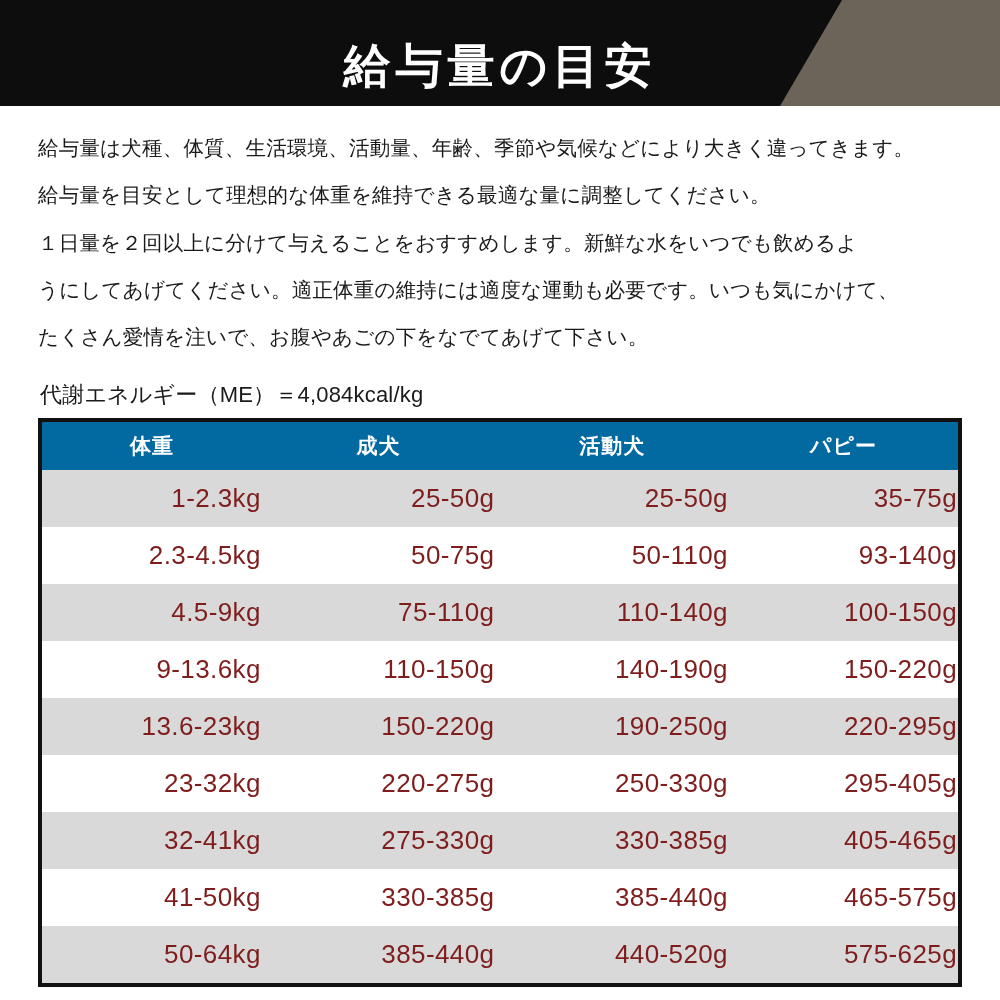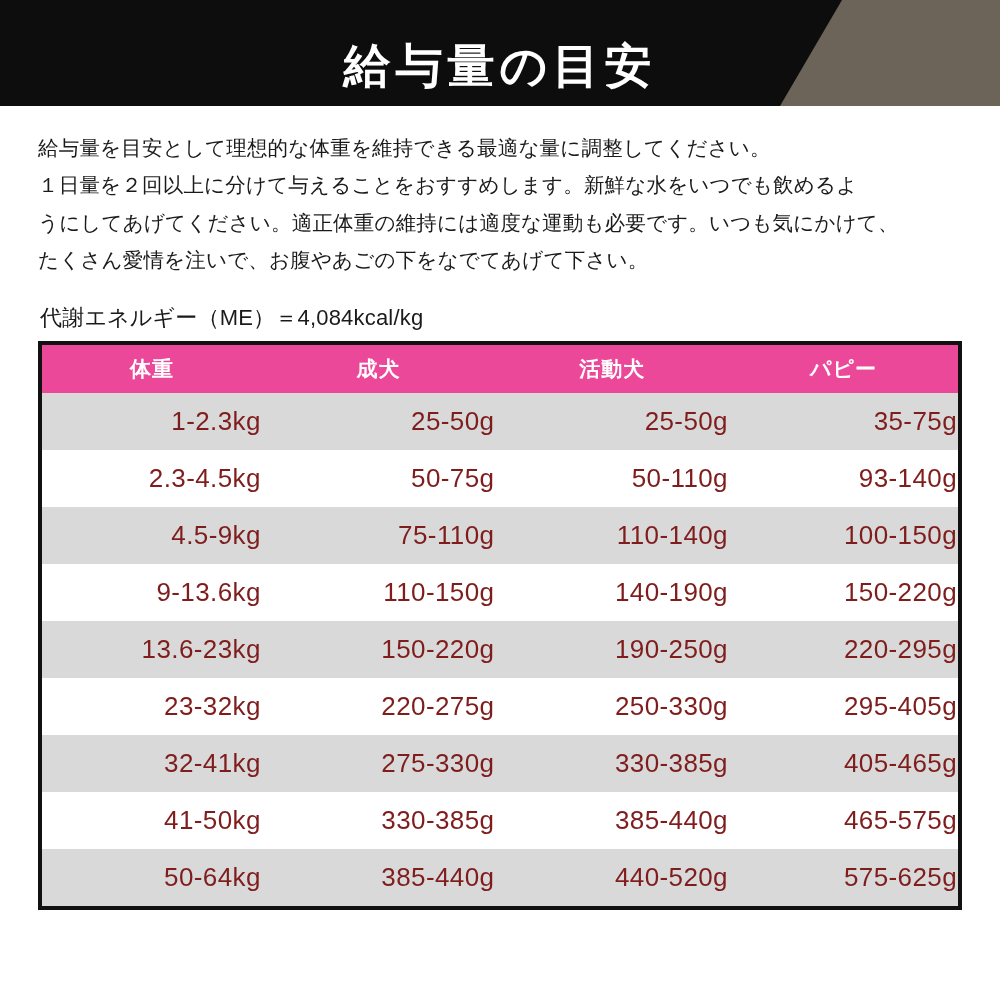--- a/index.html
+++ b/index.html
@@ -62,21 +62,21 @@
     margin: 24px 38px 0 38px;
     font-size: 20.5px;
     line-height: 1.72;
     color: #1a1a1a;
     letter-spacing: 0.2px;
   }
   .intro p {
     margin: 0;
   }
   .intro p + p {
-    margin-top: 2px;
+    margin-top: 12px;
   }
 
   
   .me-note {
     margin: 26px 0 8px 40px;
     font-size: 22px;
     color: #1a1a1a;
     letter-spacing: 0.2px;
   }
 
@@ -86,21 +86,21 @@
     border: 4px solid #111111;
     background: #ffffff;
     box-sizing: border-box;
   }
   table.feed {
     width: 100%;
     border-collapse: collapse;
     table-layout: fixed;
   }
   table.feed th {
-    background: #ec4899;
+    background: #0369a1;
     color: #ffffff;
     font-size: 21px;
     font-weight: bold;
     height: 46px;
     letter-spacing: 1px;
     text-align: center;
     border: none;
   }
   table.feed td {
     height: 55px;
@@ -126,20 +126,21 @@
 <body>
 
 <div class="page">
 
   <div class="header">
     <div class="header-wedge"></div>
     <div class="header-title">給与量の目安</div>
   </div>
 
   <div class="intro">
+    <p>給与量は犬種、体質、生活環境、活動量、年齢、季節や気候などにより大きく違ってきます。</p>
     <p>給与量を目安として理想的な体重を維持できる最適な量に調整してください。</p>
     <p>１日量を２回以上に分けて与えることをおすすめします。新鮮な水をいつでも飲めるよ</p>
     <p>うにしてあげてください。適正体重の維持には適度な運動も必要です。いつも気にかけて、</p>
     <p>たくさん愛情を注いで、お腹やあごの下をなでてあげて下さい。</p>
   </div>
 
   <div class="me-note">代謝エネルギー（ME）＝4,084kcal/kg</div>
 
   <div class="table-wrap">
     <table class="feed">

